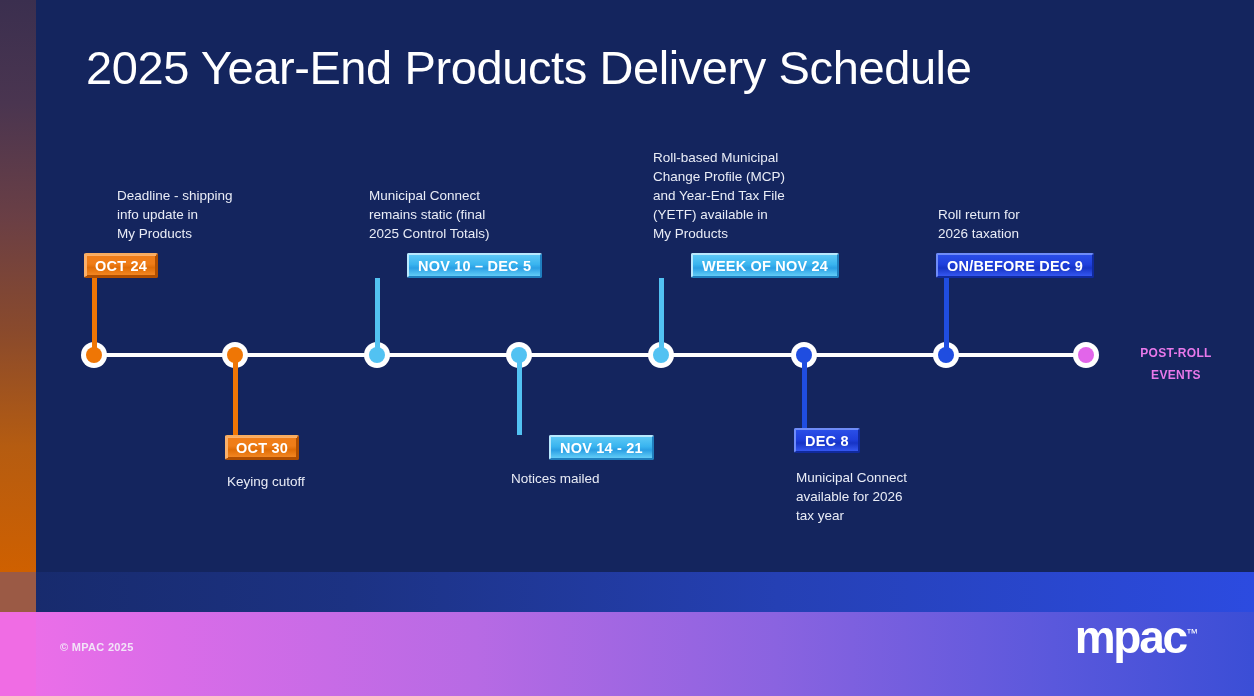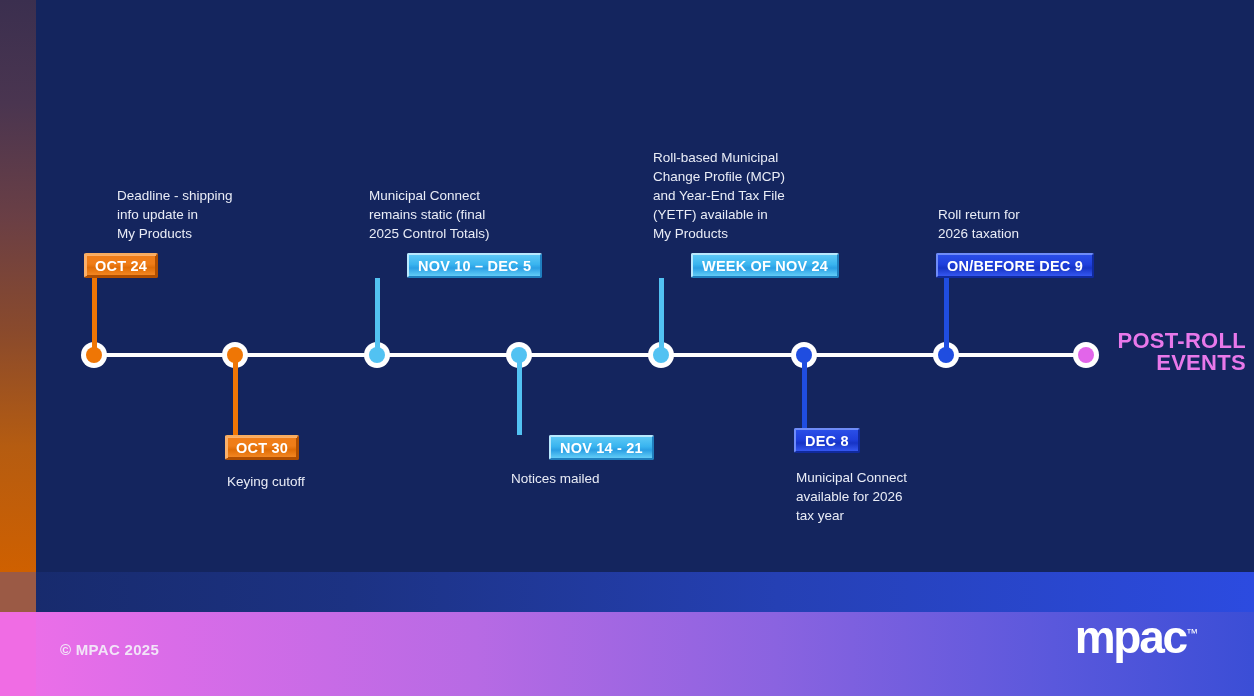--- a/index.html
+++ b/index.html
@@ -144,37 +144,37 @@
     position: absolute;
     color: #e9ecf6;
     font-size: 13.5px;
     line-height: 19px;
     white-space: pre-line;
   }
 
   
   .postroll {
     position: absolute;
-    left: 1106px; top: 330px;
+    left: 1106px; top: 342px;
     width: 140px;
-    text-align: right;
+    text-align: center;
     color: #e878ea;
-    font-size: 22px;
+    font-size: 12px;
     font-weight: bold;
     line-height: 22px;
     letter-spacing: 0.3px;
     white-space: pre-line;
   }
 
   
   .copyright {
     position: absolute;
     left: 60px; top: 641px;
     color: #f2e4f8;
-    font-size: 15px;
+    font-size: 11px;
     font-weight: bold;
     letter-spacing: 0.3px;
   }
   .logo {
     position: absolute;
     right: 56px; top: 610px;
     color: #ffffff;
     font-size: 46px;
     font-weight: bold;
     letter-spacing: -2.2px;
@@ -192,20 +192,21 @@
 
 <div class="stage">
 
   <div class="bg-main"></div>
   <div class="bg-midband"></div>
   <div class="bg-footer"></div>
   <div class="edge-strip"></div>
   <div class="edge-strip-mid"></div>
   <div class="edge-strip-foot"></div>
 
+  <div class="title">2025 Year-End Products Delivery Schedule</div>
 
   <div class="spine"></div>
 
   <div id="timeline-layer">
       <div class="node" style="left: 94px; top: 355px;">
         <div class="core" style="background: rgb(239, 118, 5);"></div>
       </div>
       <div class="stem" style="left: 92px; top: 278px; height: 70px; background: rgb(239, 118, 5);"></div>
       <div class="pill orange" style="left: 84px; top: 253px;">OCT 24</div>
       <div class="desc" style="left: 86px; top: 186px; margin-left: 31px;">Deadline - shipping

